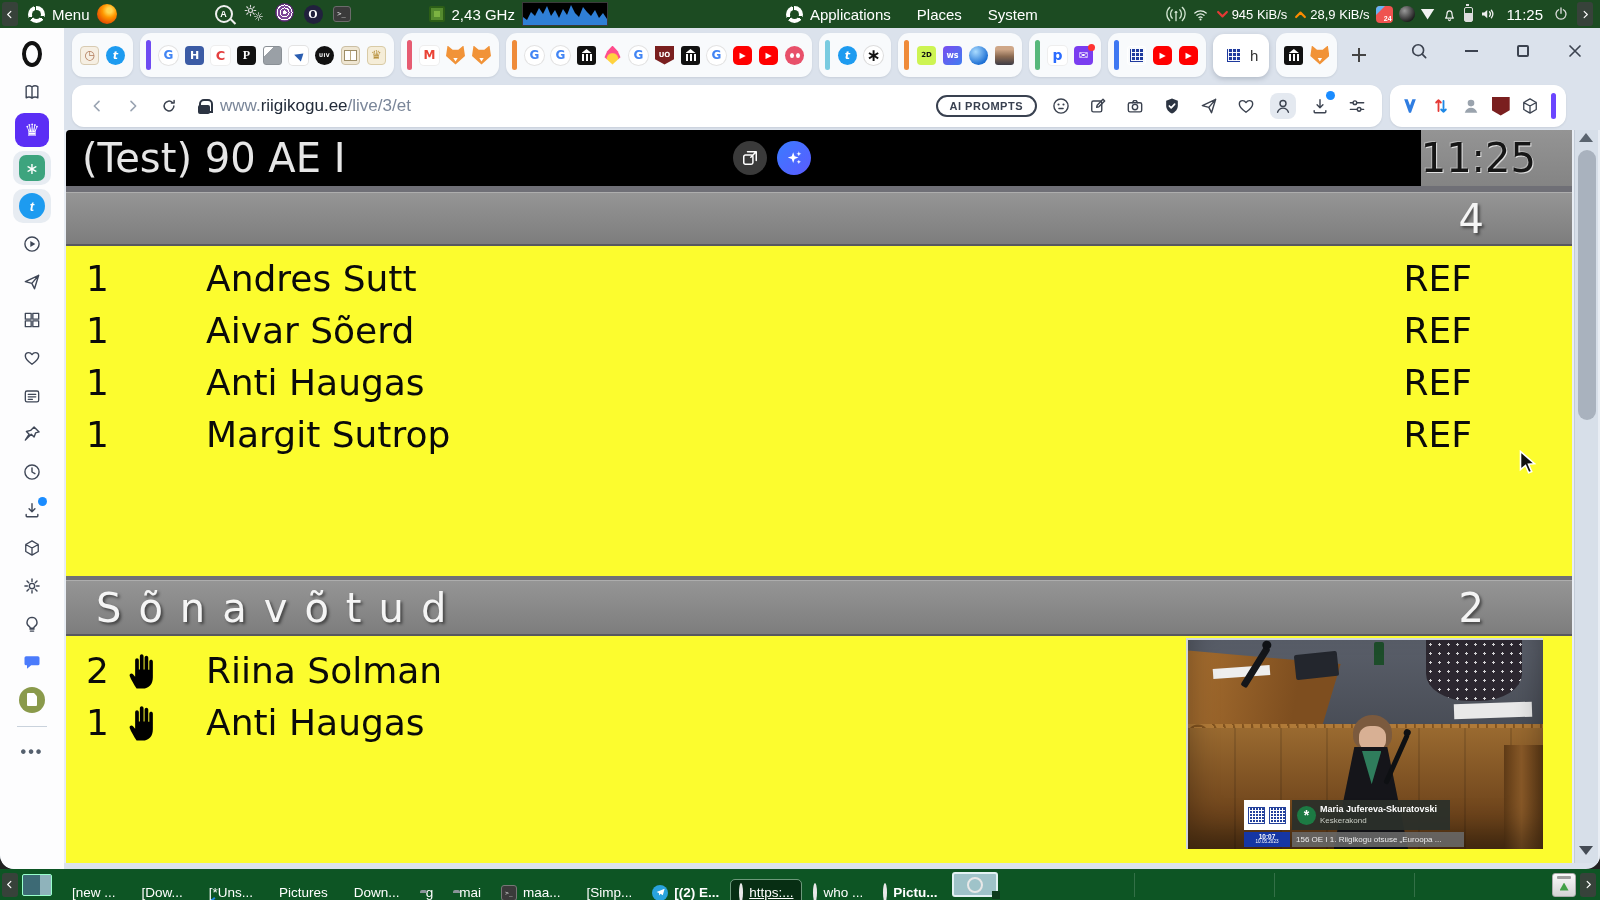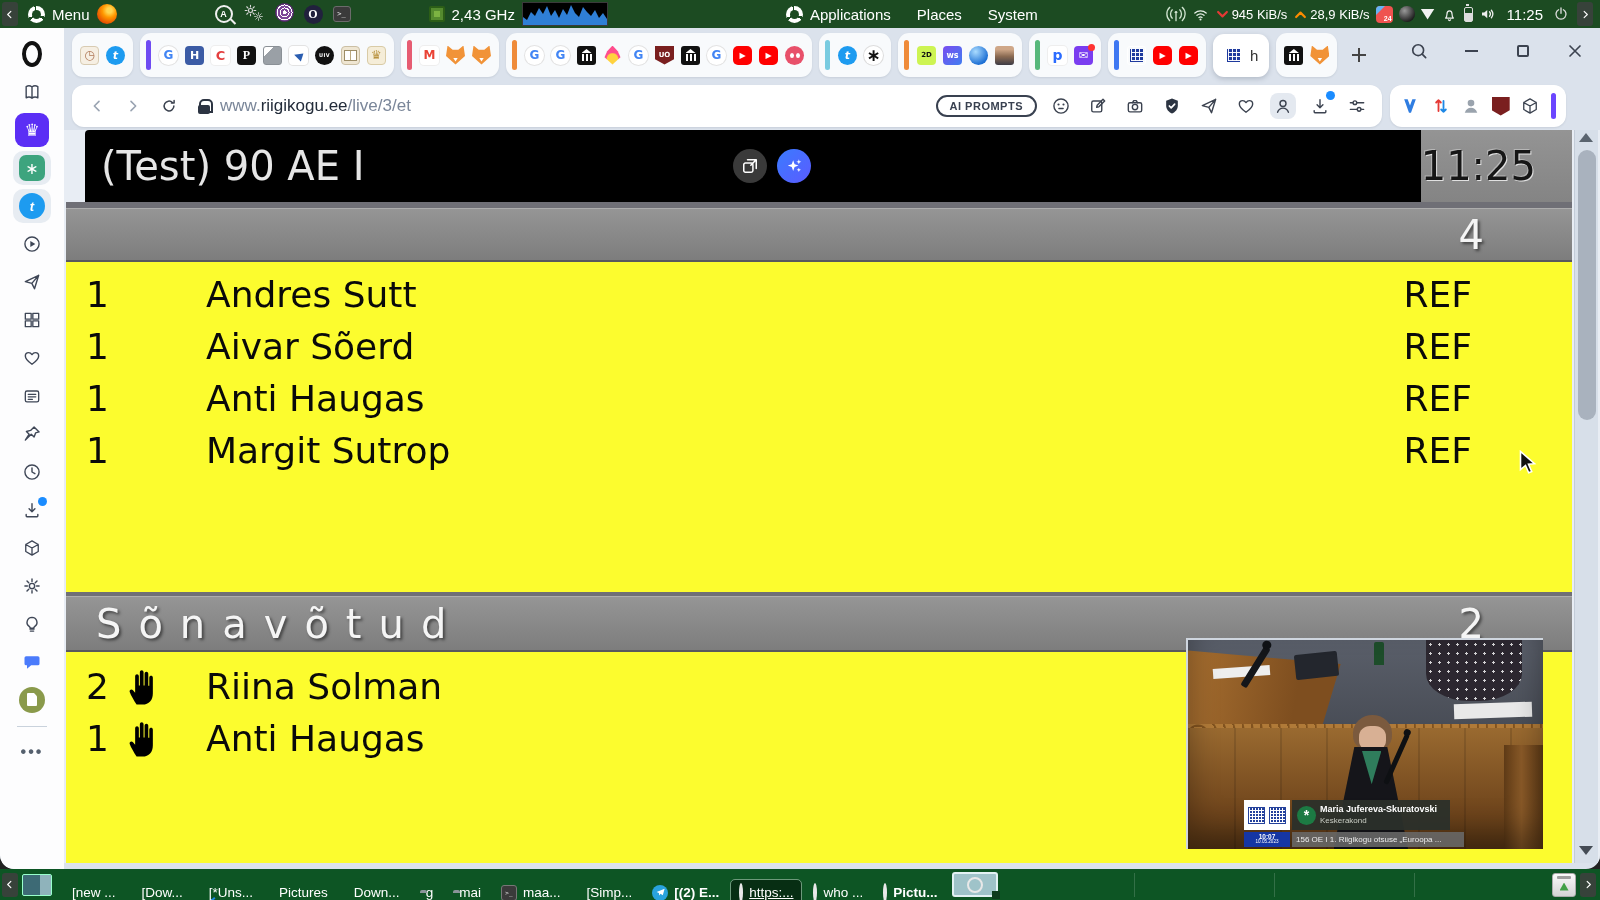--- a/index.html
+++ b/index.html
@@ -152,21 +152,21 @@
   .tb-ic{width:26px;height:26px;display:flex;align-items:center;justify-content:center;position:relative;}
   .tb-ic.bg{background:#e4e9f0;border-radius:8px;}
   #ext-pill{width:176px;height:42px;background:#fff;border-radius:12px;display:flex;align-items:center;justify-content:space-evenly;box-shadow:0 1px 2px rgba(60,70,90,.12);}
   .ext-bar{width:5px;height:26px;border-radius:3px;background:#6b46ff;}
   .ext-shield{width:18px;height:19px;background:#7a1f1f;clip-path:polygon(0 0,100% 0,100% 72%,50% 100%,0 72%);display:flex;align-items:center;justify-content:center;color:#fff;font-size:7px;font-weight:bold;}
 
   
   #page{position:absolute;left:64px;top:102px;right:0;bottom:6px;background:#e8edf4;}
   #content{position:absolute;left:2px;top:0;width:1506px;bottom:0;display:flex;flex-direction:column;
     font-family:"DejaVu Sans",sans-serif;}
-  #title-row{height:72px;display:flex;margin-left:19px;}
+  #title-row{height:56px;display:flex;}
   #black-bar{width:1356px;background:#000;color:#e6e6e6;display:flex;align-items:center;padding-left:16px;font-size:40px;border-radius:4px 0 0 0;}
   #black-bar .hdr-btns{margin-left:auto;margin-right:610px;display:flex;gap:10px;}
   .hdr-circle{width:34px;height:34px;border-radius:50%;display:flex;align-items:center;justify-content:center;}
   .hdr-circle.gray{background:#3a3a3a;color:#fff;}
   .hdr-circle.blue{background:linear-gradient(135deg,#3a7bff,#5b5bff);color:#fff;}
   #clock-block{flex:1;background:linear-gradient(#949494,#848484);display:flex;align-items:center;justify-content:flex-end;padding-right:36px;
     font-size:40px;color:#161616;text-shadow:1px 1px 0 rgba(255,255,255,.75),-1px -1px 0 rgba(255,255,255,.35);}
   #divider1{height:6px;background:#6f6f76;}
   .section-bar{height:54px;background:linear-gradient(#959595,#7d7d7d);border-top:1px solid #adadad;border-bottom:2px solid #58585e;
     display:flex;align-items:center;padding:0 88px 0 30px;color:#f5f5f5;font-size:40px;}

